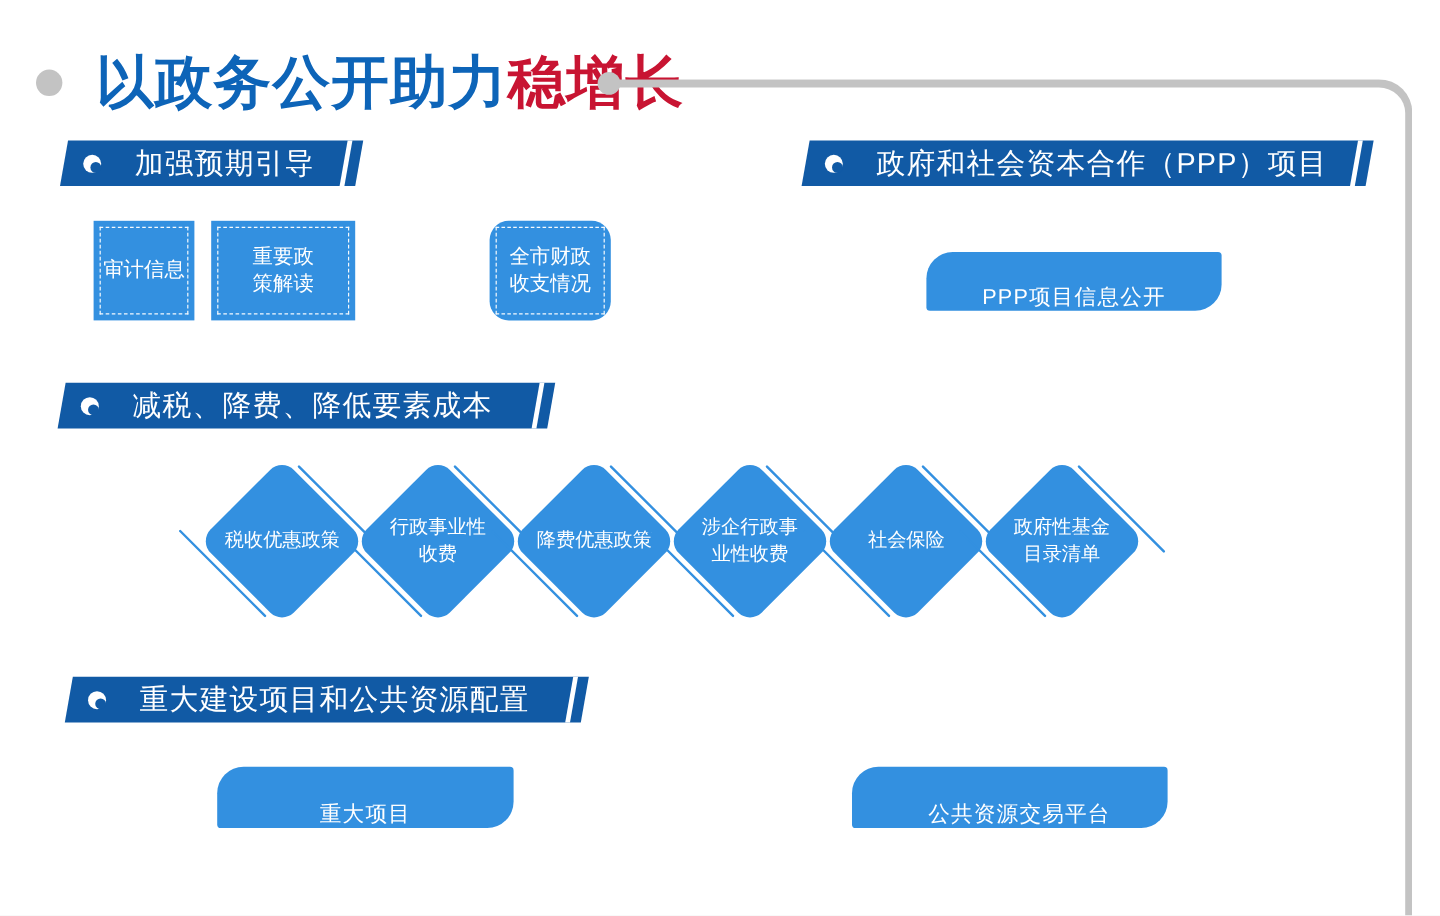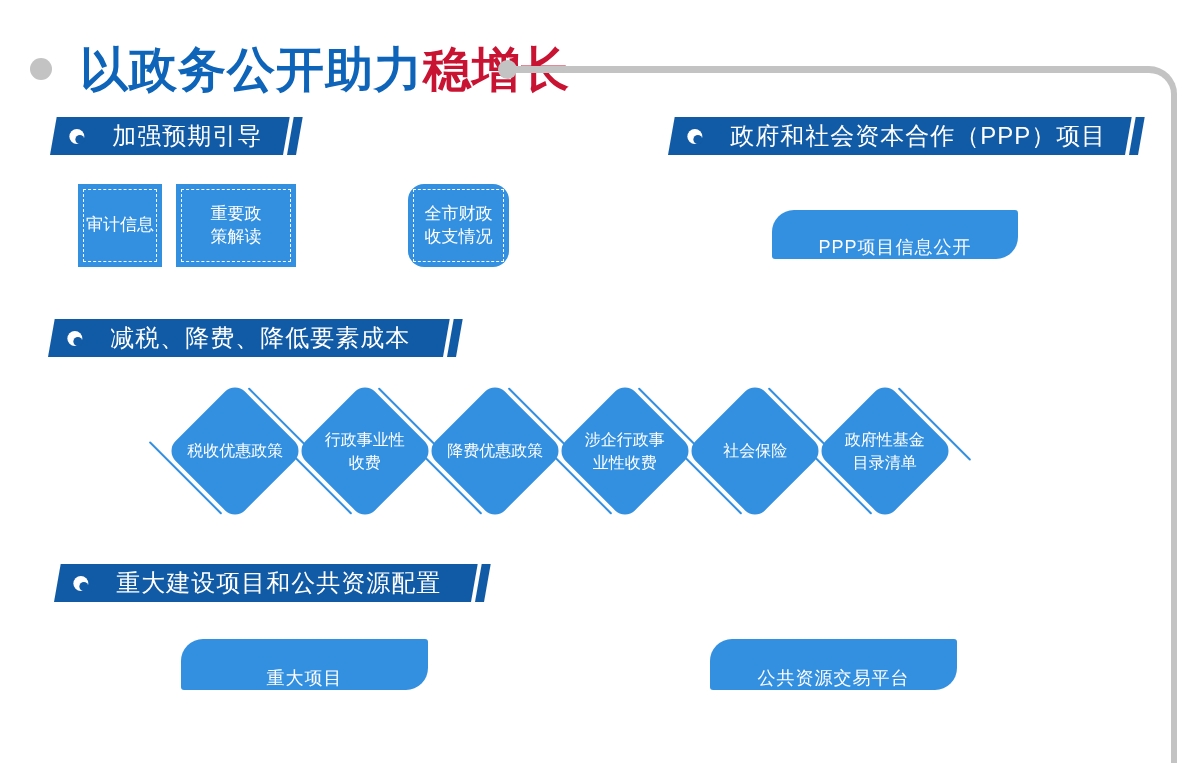--- a/index.html
+++ b/index.html
@@ -54,21 +54,21 @@
   .tile-3 { left:298px; width:97px; }
   .tile-4 { left:408px; width:101px;border-radius:16px; }
 
   
   .cta { position:absolute; height:49px; background:var(--tile-blue,#3390E0);
     border-radius:22px 3px 22px 3px; display:flex; align-items:flex-end;
     justify-content:center; cursor:pointer; }
   .cta-label { color:#fff; font-size:18px; letter-spacing:1px; }
   .cta-ppp      { left:772px; top:210px; width:246px; }
   .cta-major    { left:181px; top:639px; width:247px; height:51px; }
-  .cta-resource { left:710px; top:639px; width:247px; height:51px; }
+  .cta-resource { left:710px; top:639px; width:247px; height:51px;padding-left:16px; }
 
   
   .diamond { position:absolute; top:402px; width:98px; height:98px;
     background:var(--tile-blue,#3390E0); border-radius:14px;
     transform:rotate(45deg); display:flex; align-items:center;
     justify-content:center; cursor:pointer; }
   .diamond::before { content:''; position:absolute; top:-6px; left:14px; right:-18px;
     height:2px; border-radius:2px; background:var(--tile-blue,#3390E0); }
   .diamond::after { content:''; position:absolute; bottom:-6px; left:-18px; right:14px;
     height:2px; border-radius:2px; background:var(--tile-blue,#3390E0); }

